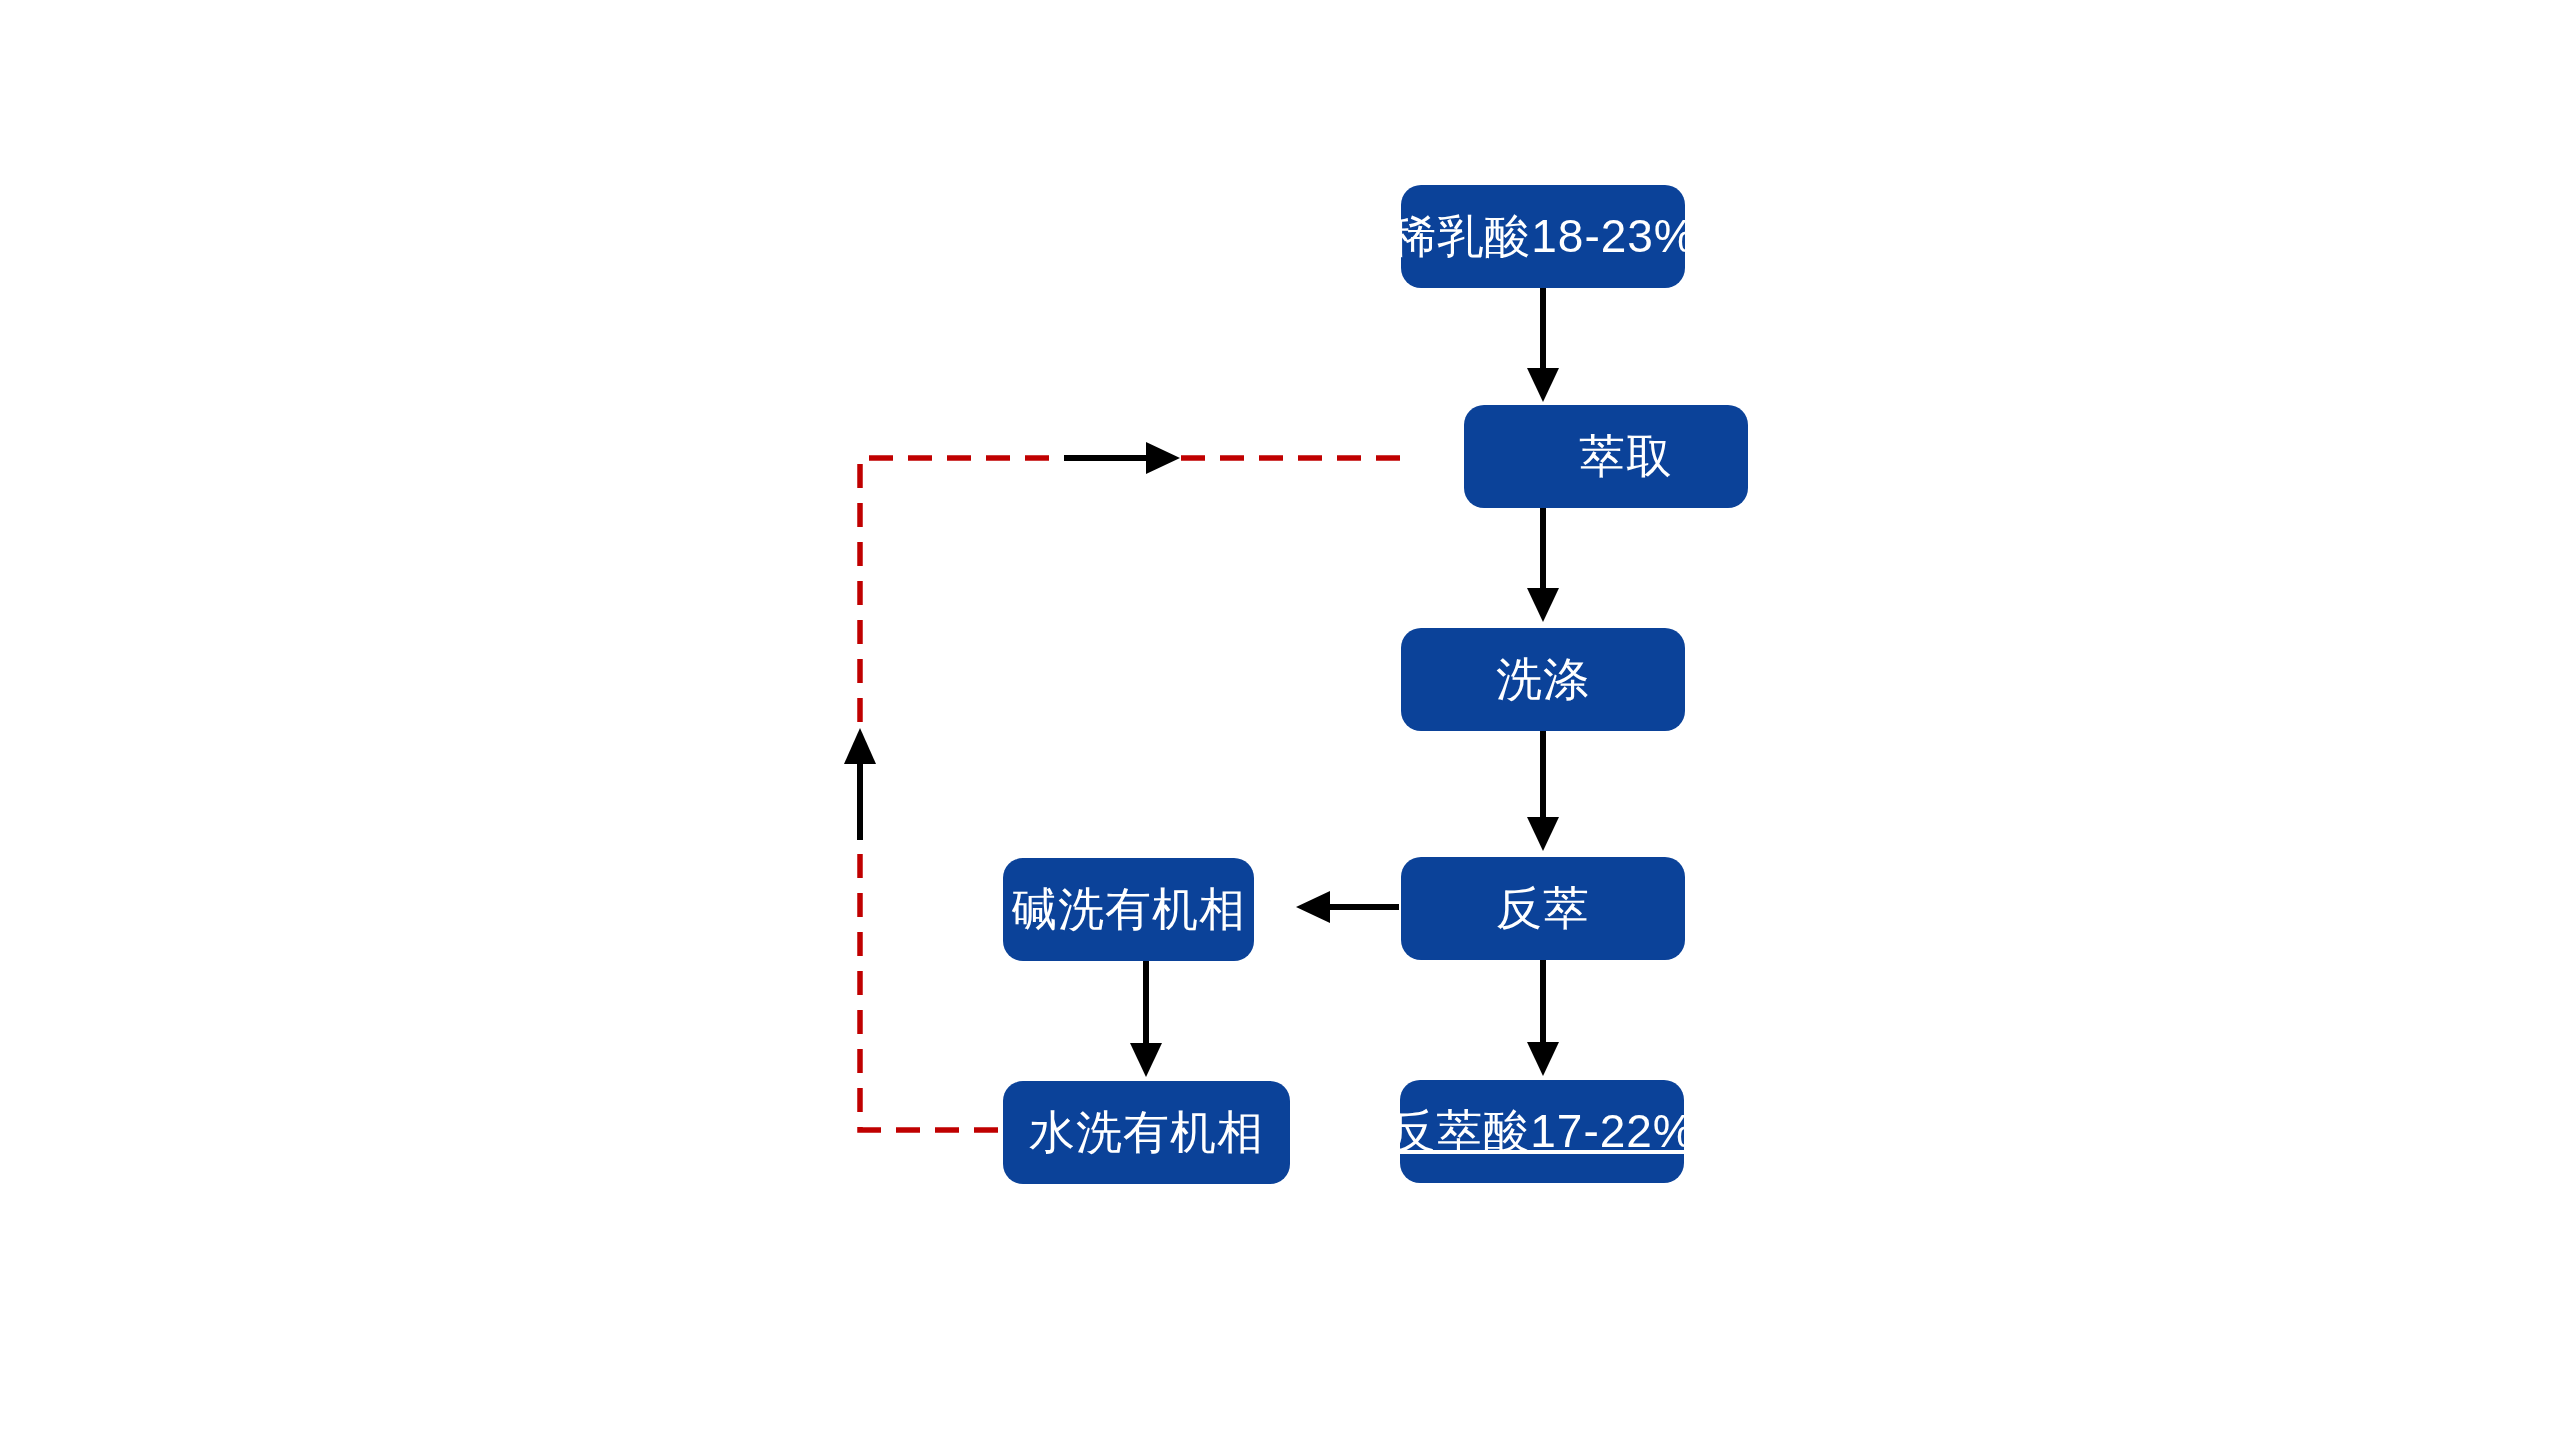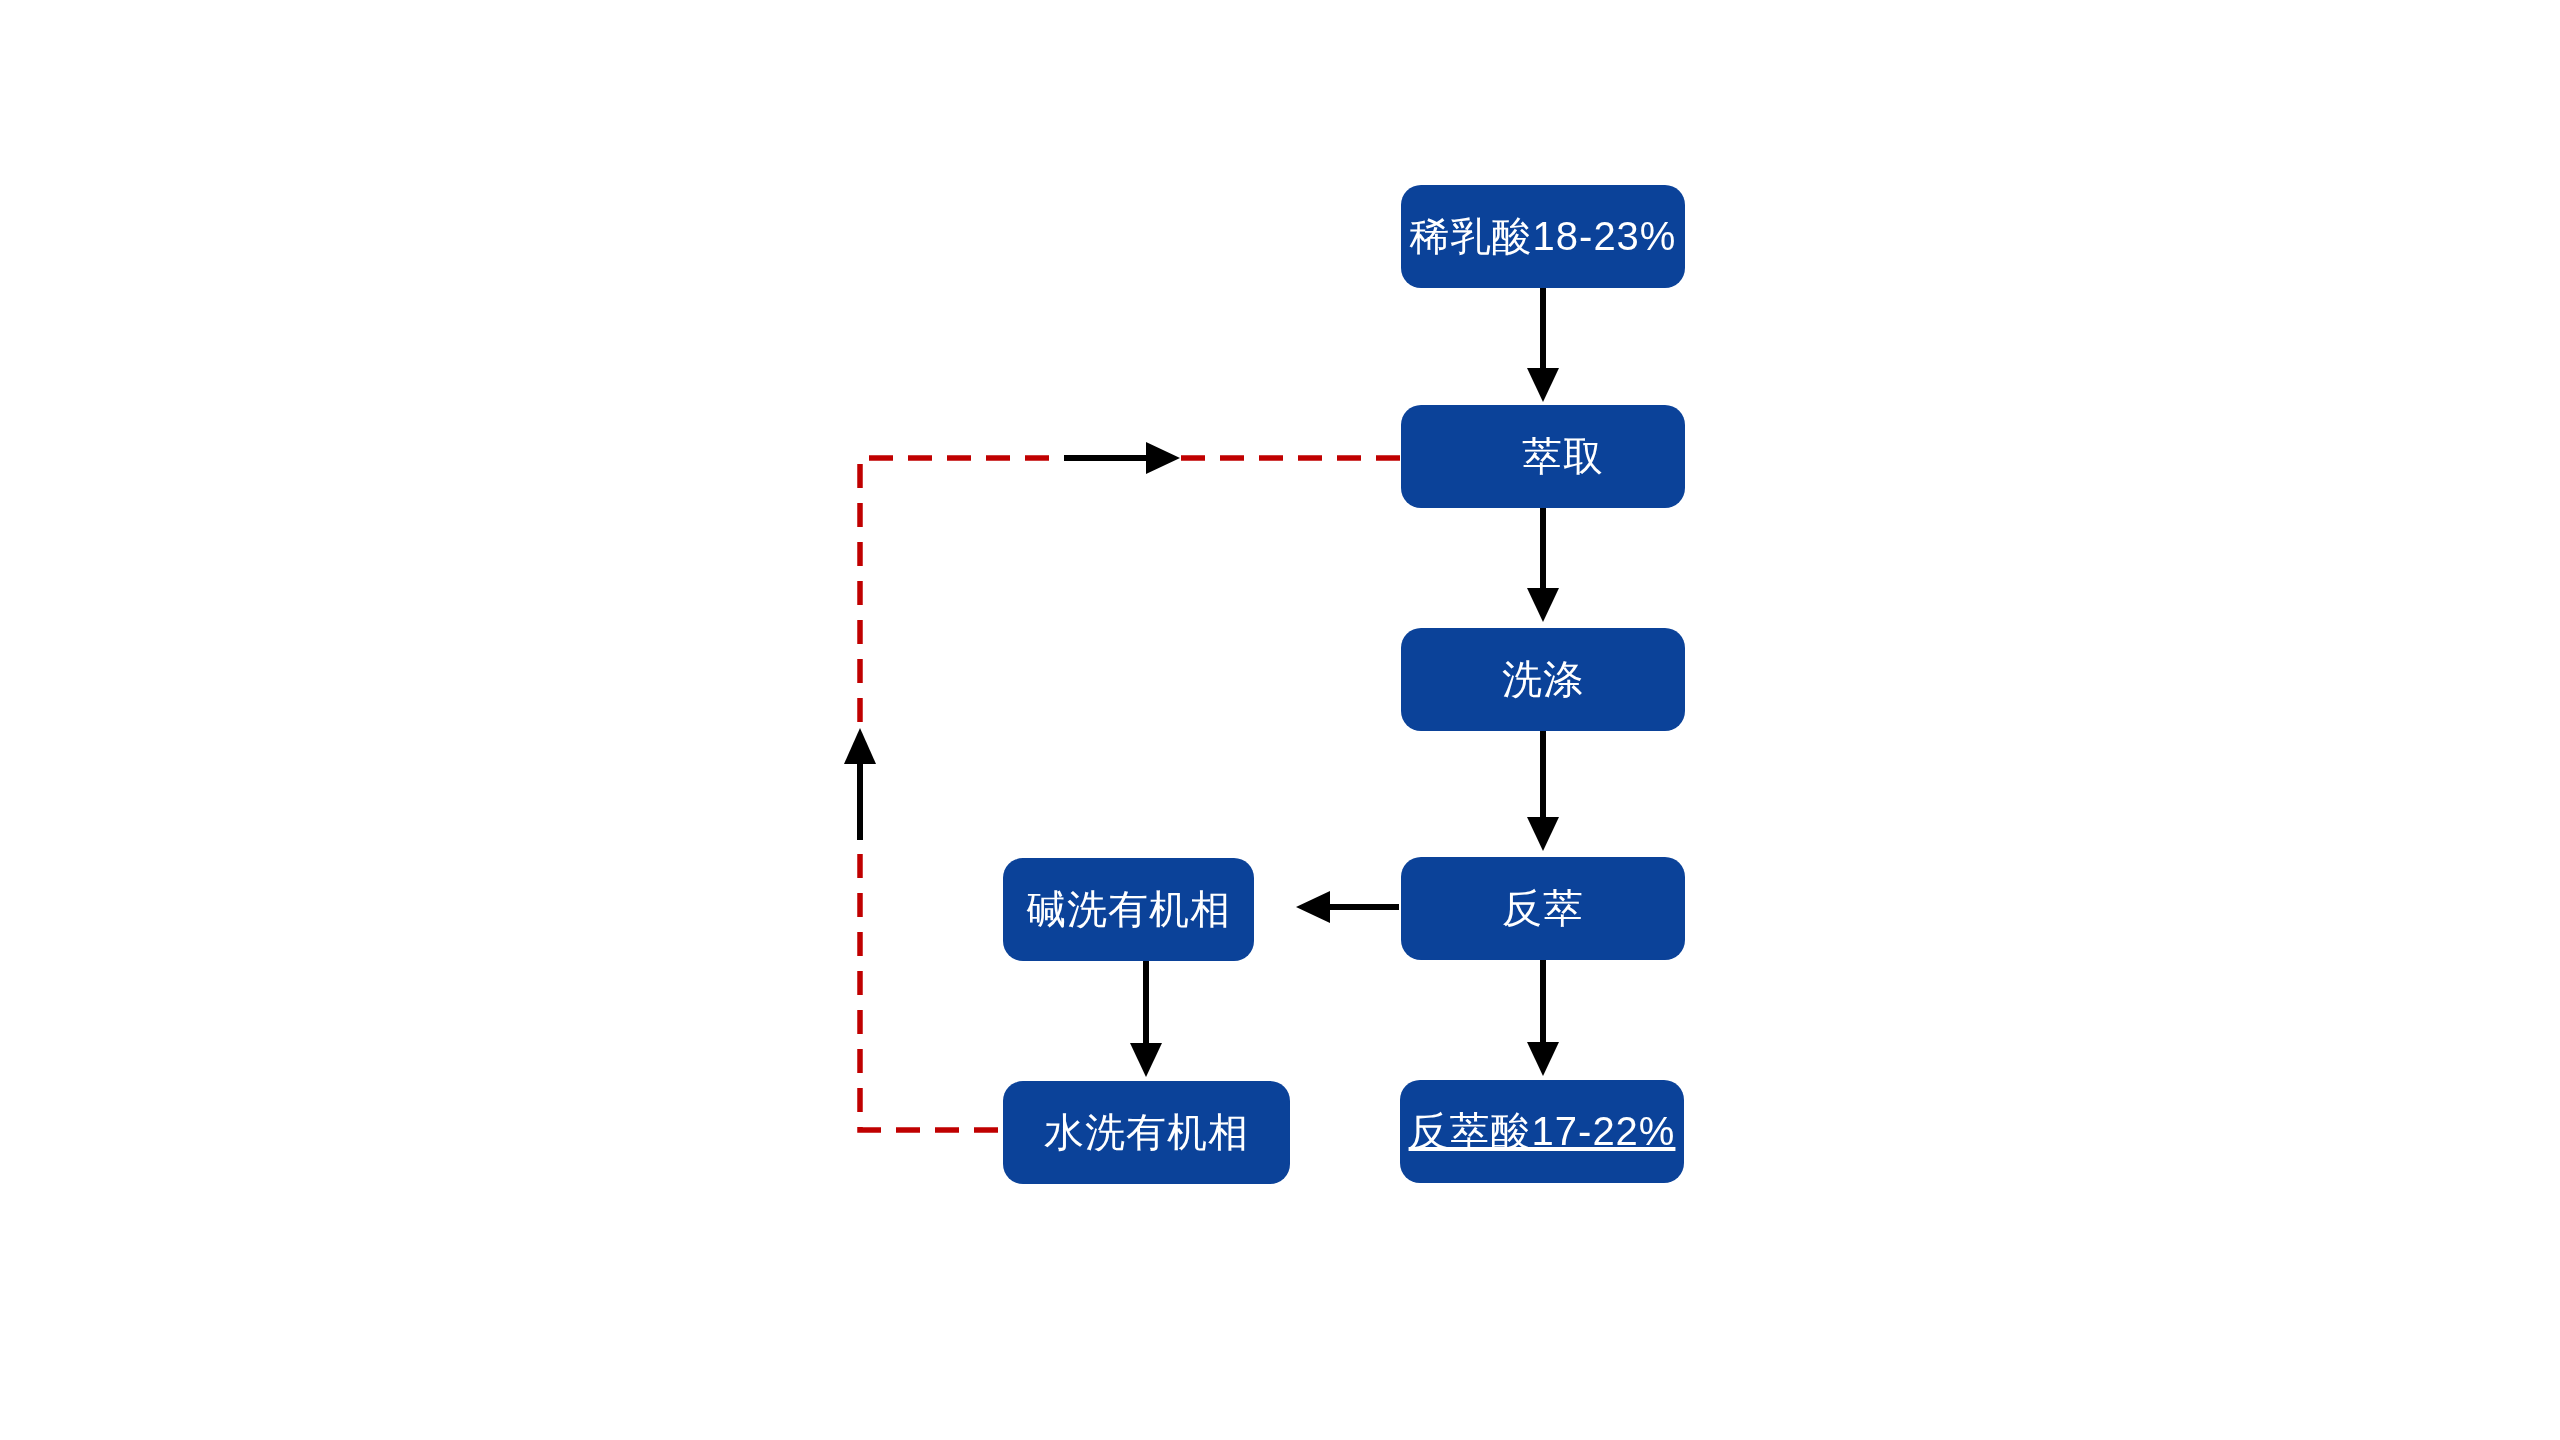--- a/index.html
+++ b/index.html
@@ -14,27 +14,27 @@
   body{font-family:"Liberation Sans","DejaVu Sans",sans-serif;position:relative;}
   .canvas{position:absolute;left:0;top:0;width:2560px;height:1440px;}
   .connectors{position:absolute;left:0;top:0;}
   .node{
     position:absolute;
     width:284px;height:103px;
     background:var(--node-fill);
     color:var(--node-text);
     border-radius:20px;
     display:flex;align-items:center;justify-content:center;
-    font-size:40px;
+    font-size:46px;
     letter-spacing:1px;
     text-align:center;
     white-space:nowrap;
   }
   .n-dilute{left:1401px;top:185px;}
-  .n-extraction{left:1401px;top:405px;padding-left:40px;}
+  .n-extraction{left:1464px;top:405px;padding-left:40px;}
   .n-washing{left:1401px;top:628px;}
   .n-backext{left:1401px;top:857px;}
   .n-alkali{left:1003px;top:858px;width:251px;}
   .n-water{left:1003px;top:1081px;width:287px;justify-content:center;}
   .n-stripped{left:1400px;top:1080px;text-decoration:underline;}
   .solid-line{stroke:var(--arrow);stroke-width:6;fill:none;}
   .arrow-head{fill:var(--arrow);stroke:none;}
   .dashed-line{stroke:var(--recycle-dash);stroke-width:5.5;fill:none;stroke-dasharray:24 15;}
 </style>
 </head>

